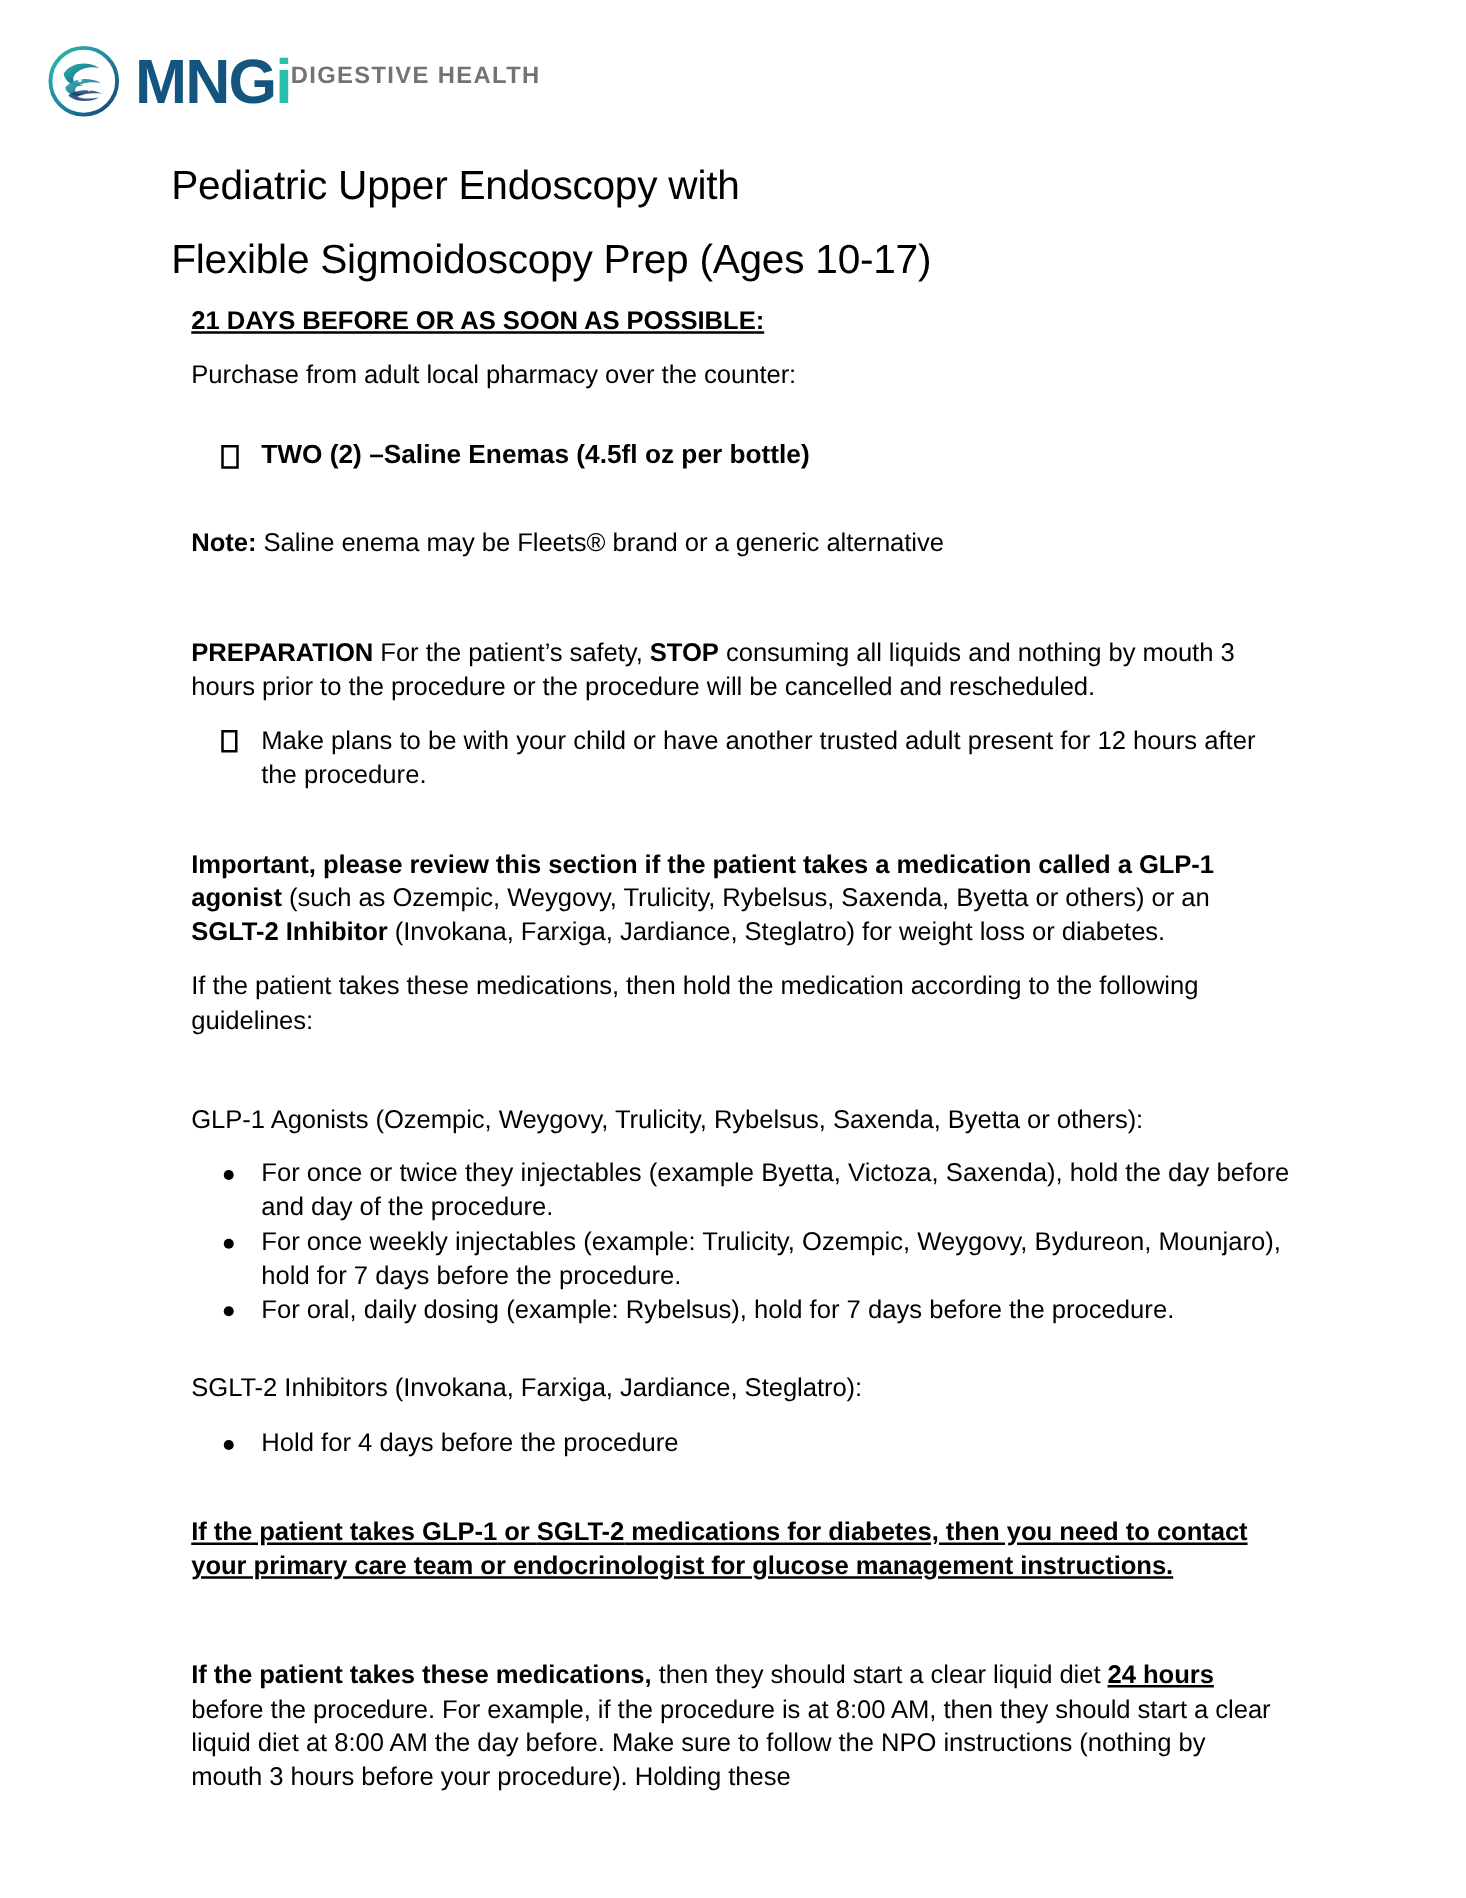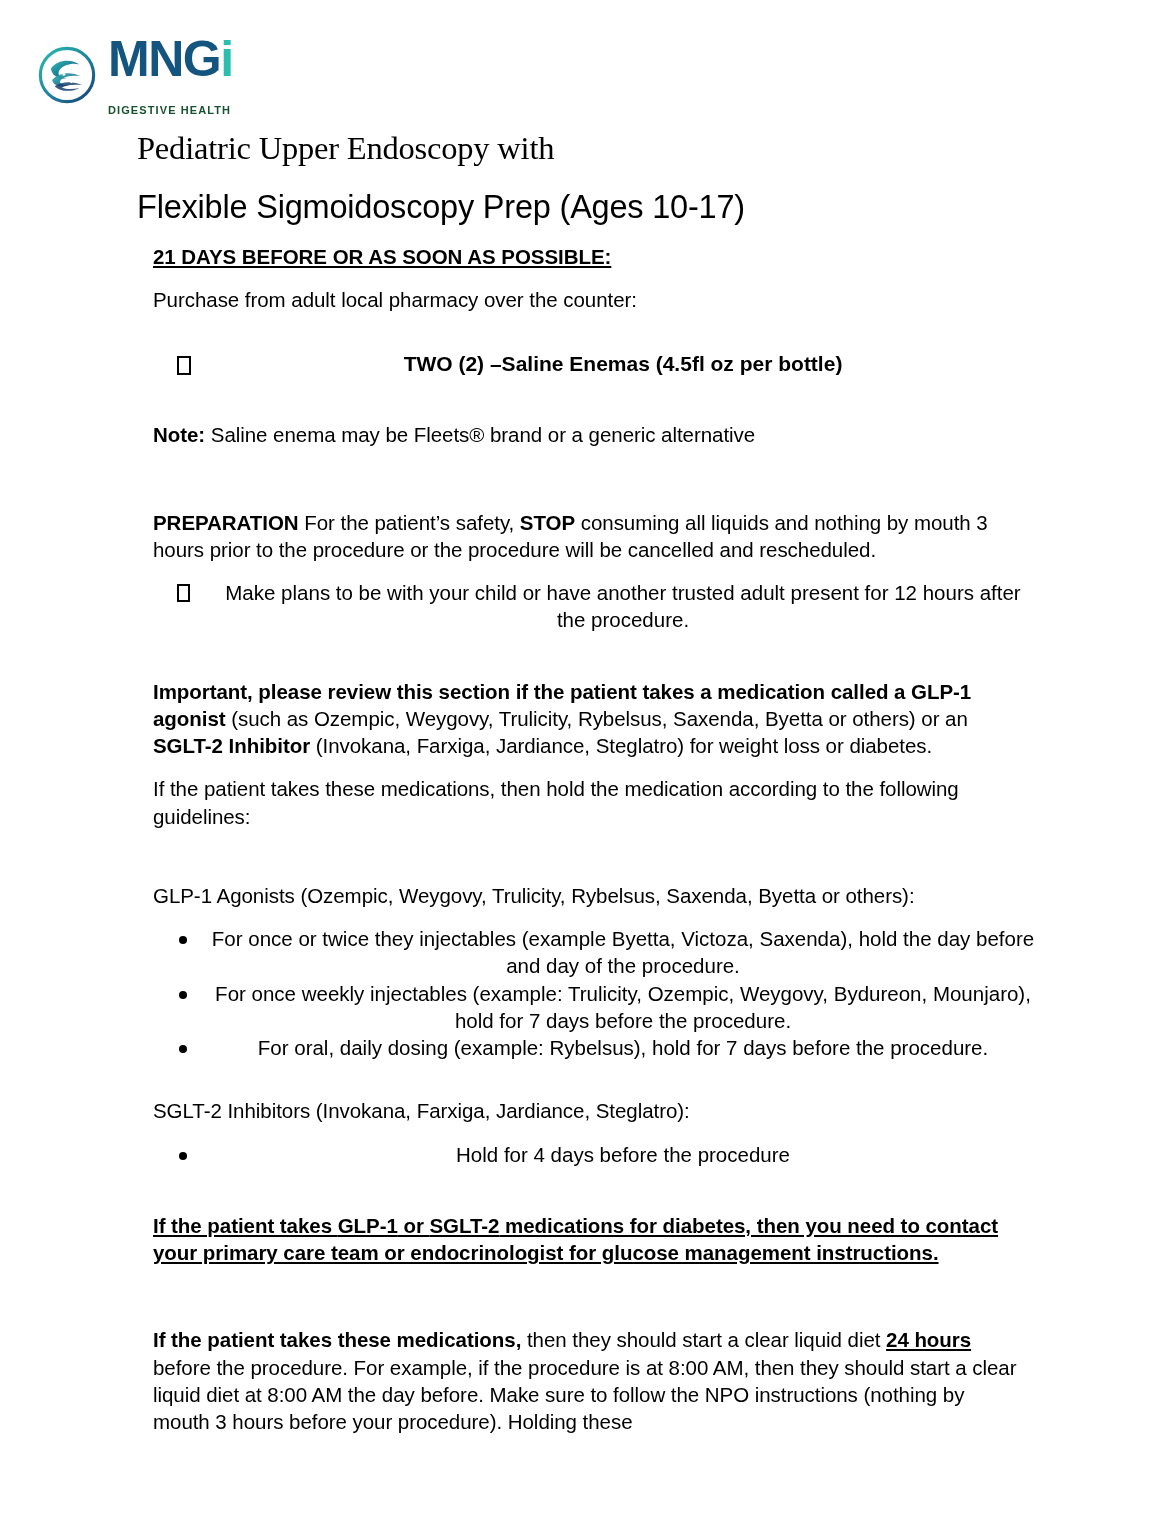--- a/index.html
+++ b/index.html
@@ -31,61 +31,61 @@
     gap: 10px;
   }
   .logo-mark {
     width: 62px;
     height: 62px;
     flex: 0 0 auto;
     display: block;
   }
   .logo-words {
     display: flex;
-    flex-direction: column;
+    flex-direction: row;
     align-items: flex-start;
     line-height: 1;
     padding-top: 2px;
   }
   .logo-mngi {
     font-family: "Liberation Sans", sans-serif;
     font-weight: bold;
     font-size: 50px;
     letter-spacing: -1.5px;
     line-height: 0.95;
     white-space: nowrap;
   }
   .logo-mngi .navy { color: #14557f; }
   .logo-mngi .teal { color: #2bbdad; }
   .logo-tag {
     font-family: "Liberation Sans", sans-serif;
     font-weight: bold;
-    font-size: 11px;
+    font-size: 19px;
     letter-spacing: 1.1px;
-    color: #14532d;
-    margin-top: 21px;
+    color: #737373;
+    margin-top: 9px;
     white-space: nowrap;
   }
 
   
   .doc {
     position: absolute;
     left: 137px;
     top: 132px;
     width: 900px;
   }
   .title-line {
     font-size: 32.5px;
     line-height: 1.0;
     font-weight: normal;
     letter-spacing: -0.2px;
     margin: 0 0 0 0;
     white-space: nowrap;
   }
-  .title-line.first { margin-bottom: 26px; font-family: Liberation Serif, serif; }
+  .title-line.first { margin-bottom: 26px; }
   .title-line.second { margin-bottom: 20px; }
 
   p, .para {
     font-size: 20.5px;
     line-height: 1.33;
     margin: 16px;
     letter-spacing: -0.05px;
   }
   .gap-md { height: 20px; }
   .gap-lg { height: 28px; }
@@ -98,21 +98,20 @@
     list-style: none;
     margin: 0;
     padding: 0;
   }
   ul.boxlist > li, ul.dotlist > li {
     position: relative;
     font-size: 20.5px;
     line-height: 1.33;
     padding-left: 72px;
     margin: 0;
-    text-align: center;
   }
   .marker-box {
     position: absolute;
     left: 40px;
     top: 5px;
     width: 13px;
     height: 18px;
     border: 2px solid #000;
     box-sizing: border-box;
   }

